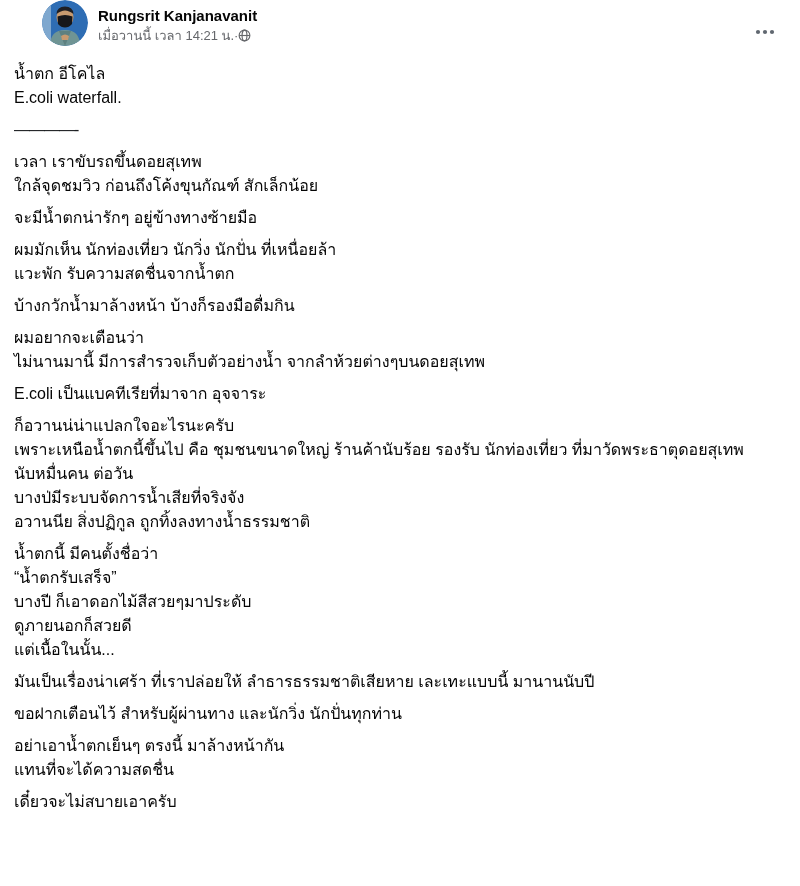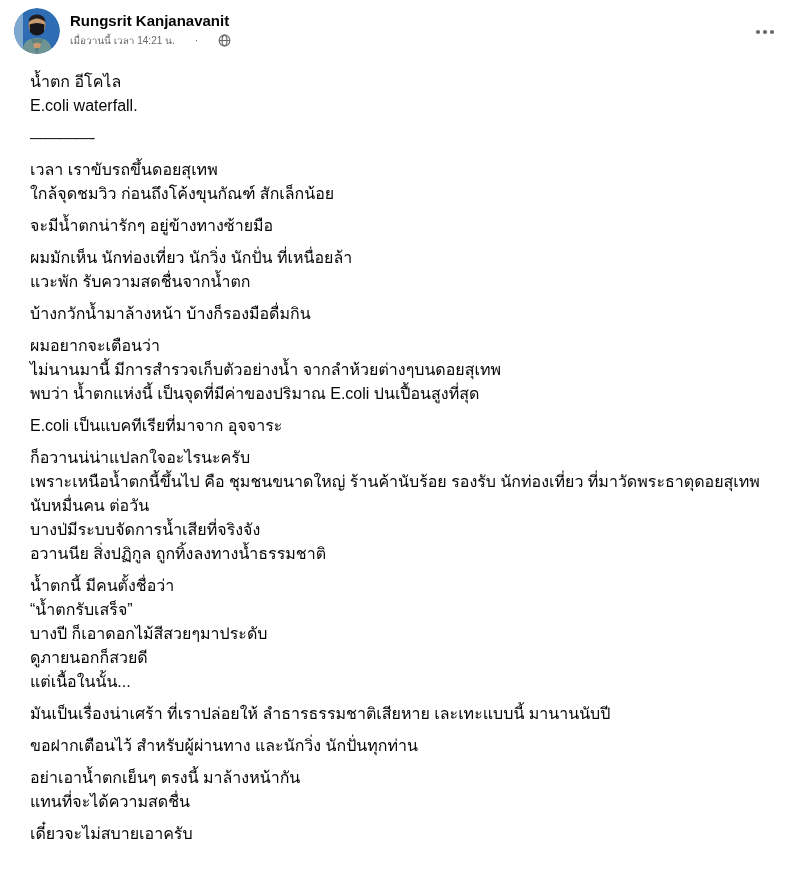--- a/index.html
+++ b/index.html
@@ -11,23 +11,24 @@
   }
   .post {
     position: relative;
     width: 800px;
     min-height: 886px;
     background: #ffffff;
   }
   
   .header {
     display: flex;
-    align-items: flex-start;
-    padding: 8px 16px 4px 14px;
+    align-items: center;
+    padding: 0 16px 4px 14px;
     position: relative;
+    margin-left: 28px;
   }
   .avatar {
     width: 46px;
     height: 46px;
     border-radius: 50%;
     overflow: hidden;
     flex-shrink: 0;
     cursor: pointer;
     display: block;
   }
@@ -35,46 +36,46 @@
   .header-text { margin-left: 10px; padding-top: 3px; }
   .author {
     font-size: 15px;
     font-weight: 700;
     color: #050505;
     line-height: 20px;
     cursor: pointer;
   }
   .meta {
     margin-top: 1px;
-    font-size: 10px;
+    font-size: 13px;
     color: #65676B;
     line-height: 17px;
     display: flex;
     align-items: center;
-    gap: 20px;
+    gap: 0;
     cursor: pointer;
   }
   .globe { display: inline-flex; align-items: center; }
   .more-btn {
     position: absolute;
     right: 22px;
     top: 24px;
     background: none;
     border: none;
     padding: 4px 2px;
     cursor: pointer;
     line-height: 0;
   }
   
   .body {
     padding: 12px 16px 16px 14px;
     font-size: 16px;
     color: #050505;
   }
-  .para { margin: 0 0 8px 16px; }
+  .para { margin: 0 0 8px 0; }
   .para:last-child { margin-bottom: 0; font-family: Liberation Serif, serif; }
   .line {
     line-height: 24px;
     min-height: 24px;
     white-space: pre-wrap;
   }
   .divider-line { letter-spacing: -1px; color: #1c1e21; }
 </style>
 </head>
 <body>
@@ -153,21 +154,20 @@
       <div class="line">แวะพัก รับความสดชื่นจากน้ำตก</div>
     </div>
 
     <div class="para">
       <div class="line">บ้างกวักน้ำมาล้างหน้า บ้างก็รองมือดื่มกิน</div>
     </div>
 
     <div class="para">
       <div class="line">ผมอยากจะเตือนว่า</div>
       <div class="line">ไม่นานมานี้ มีการสำรวจเก็บตัวอย่างน้ำ จากลำห้วยต่างๆบนดอยสุเทพ</div>
-      <div class="line">พบว่า น้ำตกแห่งนี้ เป็นจุดที่มีค่าของปริมาณ E.coli ปนเปื้อนสูงที่สุด</div>
     </div>
 
     <div class="para">
       <div class="line">E.coli เป็นแบคทีเรียที่มาจาก อุจจาระ</div>
     </div>
 
     <div class="para">
       <div class="line">ก็อวานน่น่าแปลกใจอะไรนะครับ</div>
       <div class="line">เพราะเหนือน้ำตกนี้ขึ้นไป คือ ชุมชนขนาดใหญ่ ร้านค้านับร้อย รองรับ นักท่องเที่ยว ที่มาวัดพระธาตุดอยสุเทพ</div>
       <div class="line">นับหมื่นคน ต่อวัน</div>

